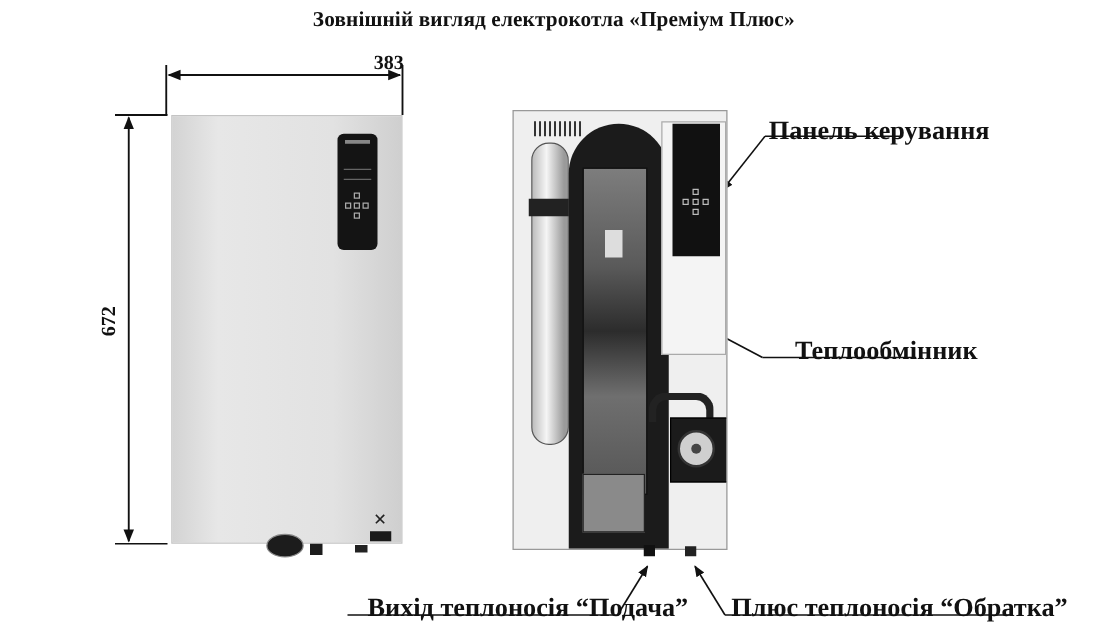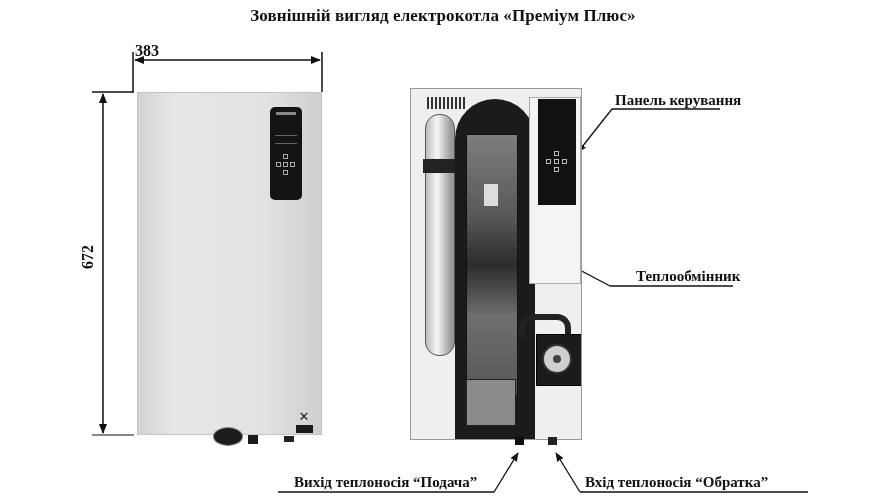--- a/index.html
+++ b/index.html
@@ -5,23 +5,23 @@
   html, body { margin: 0; padding: 0; }
   body {
     width: 886px; height: 503px; background: #ffffff; position: relative; overflow: hidden;
     font-family: "Liberation Serif", "DejaVu Serif", serif; color: #111;
   }
   .title {
     position: absolute; left: 0; top: 6px; width: 886px; text-align: center;
     font-size: 17px; font-weight: bold; letter-spacing: 0.1px;
   }
   svg.overlay { position: absolute; left: 0; top: 0; }
-  .dim-h { position: absolute; left: 135px; top: 42px; width: 188px; text-align: left; font-size: 16px; font-weight: bold; }
+  .dim-h { position: absolute; left: 135px; top: 42px; width: 188px; text-align: right; font-size: 16px; font-weight: bold; }
   .dim-v { position: absolute; left: 68px; top: 248px; font-size: 16px; font-weight: bold; transform: rotate(-90deg); transform-origin: center; width: 40px; text-align: center; }
-  .callout { position: absolute; font-size: 15px; font-weight: bold; white-space: nowrap; }
+  .callout { position: absolute; font-size: 21px; font-weight: bold; white-space: nowrap; }
   
   .boiler-front {
     position: absolute; left: 137px; top: 92px; width: 185px; height: 343px;
     background: linear-gradient(90deg, #d3d3d3 0%, #e7e7e7 20%, #e2e2e2 70%, #cfcfcf 100%);
     border: 1px solid #c4c4c4; box-sizing: border-box;
   }
   .front-panel {
     position: absolute; left: 270px; top: 107px; width: 32px; height: 93px;
     background: #141414; border-radius: 5px;
   }
@@ -130,13 +130,13 @@
   <div class="pump"></div>
   <div class="pump-face"></div>
   <div class="pump-hub"></div>
 </div>
 <div class="outlet1"></div>
 <div class="outlet2"></div>
 
 <div class="callout" style="left:615px;top:92px">Панель керування</div>
 <div class="callout" style="left:636px;top:268px">Теплообмінник</div>
 <div class="callout" style="left:294px;top:474px">Вихід теплоносія “Подача”</div>
-<div class="callout" style="left:585px;top:474px">Вхід теплоносія “Обратка”</div>
+<div class="callout" style="left:585px;top:474px">Плюс теплоносія “Обратка”</div>
 
 </body></html>

